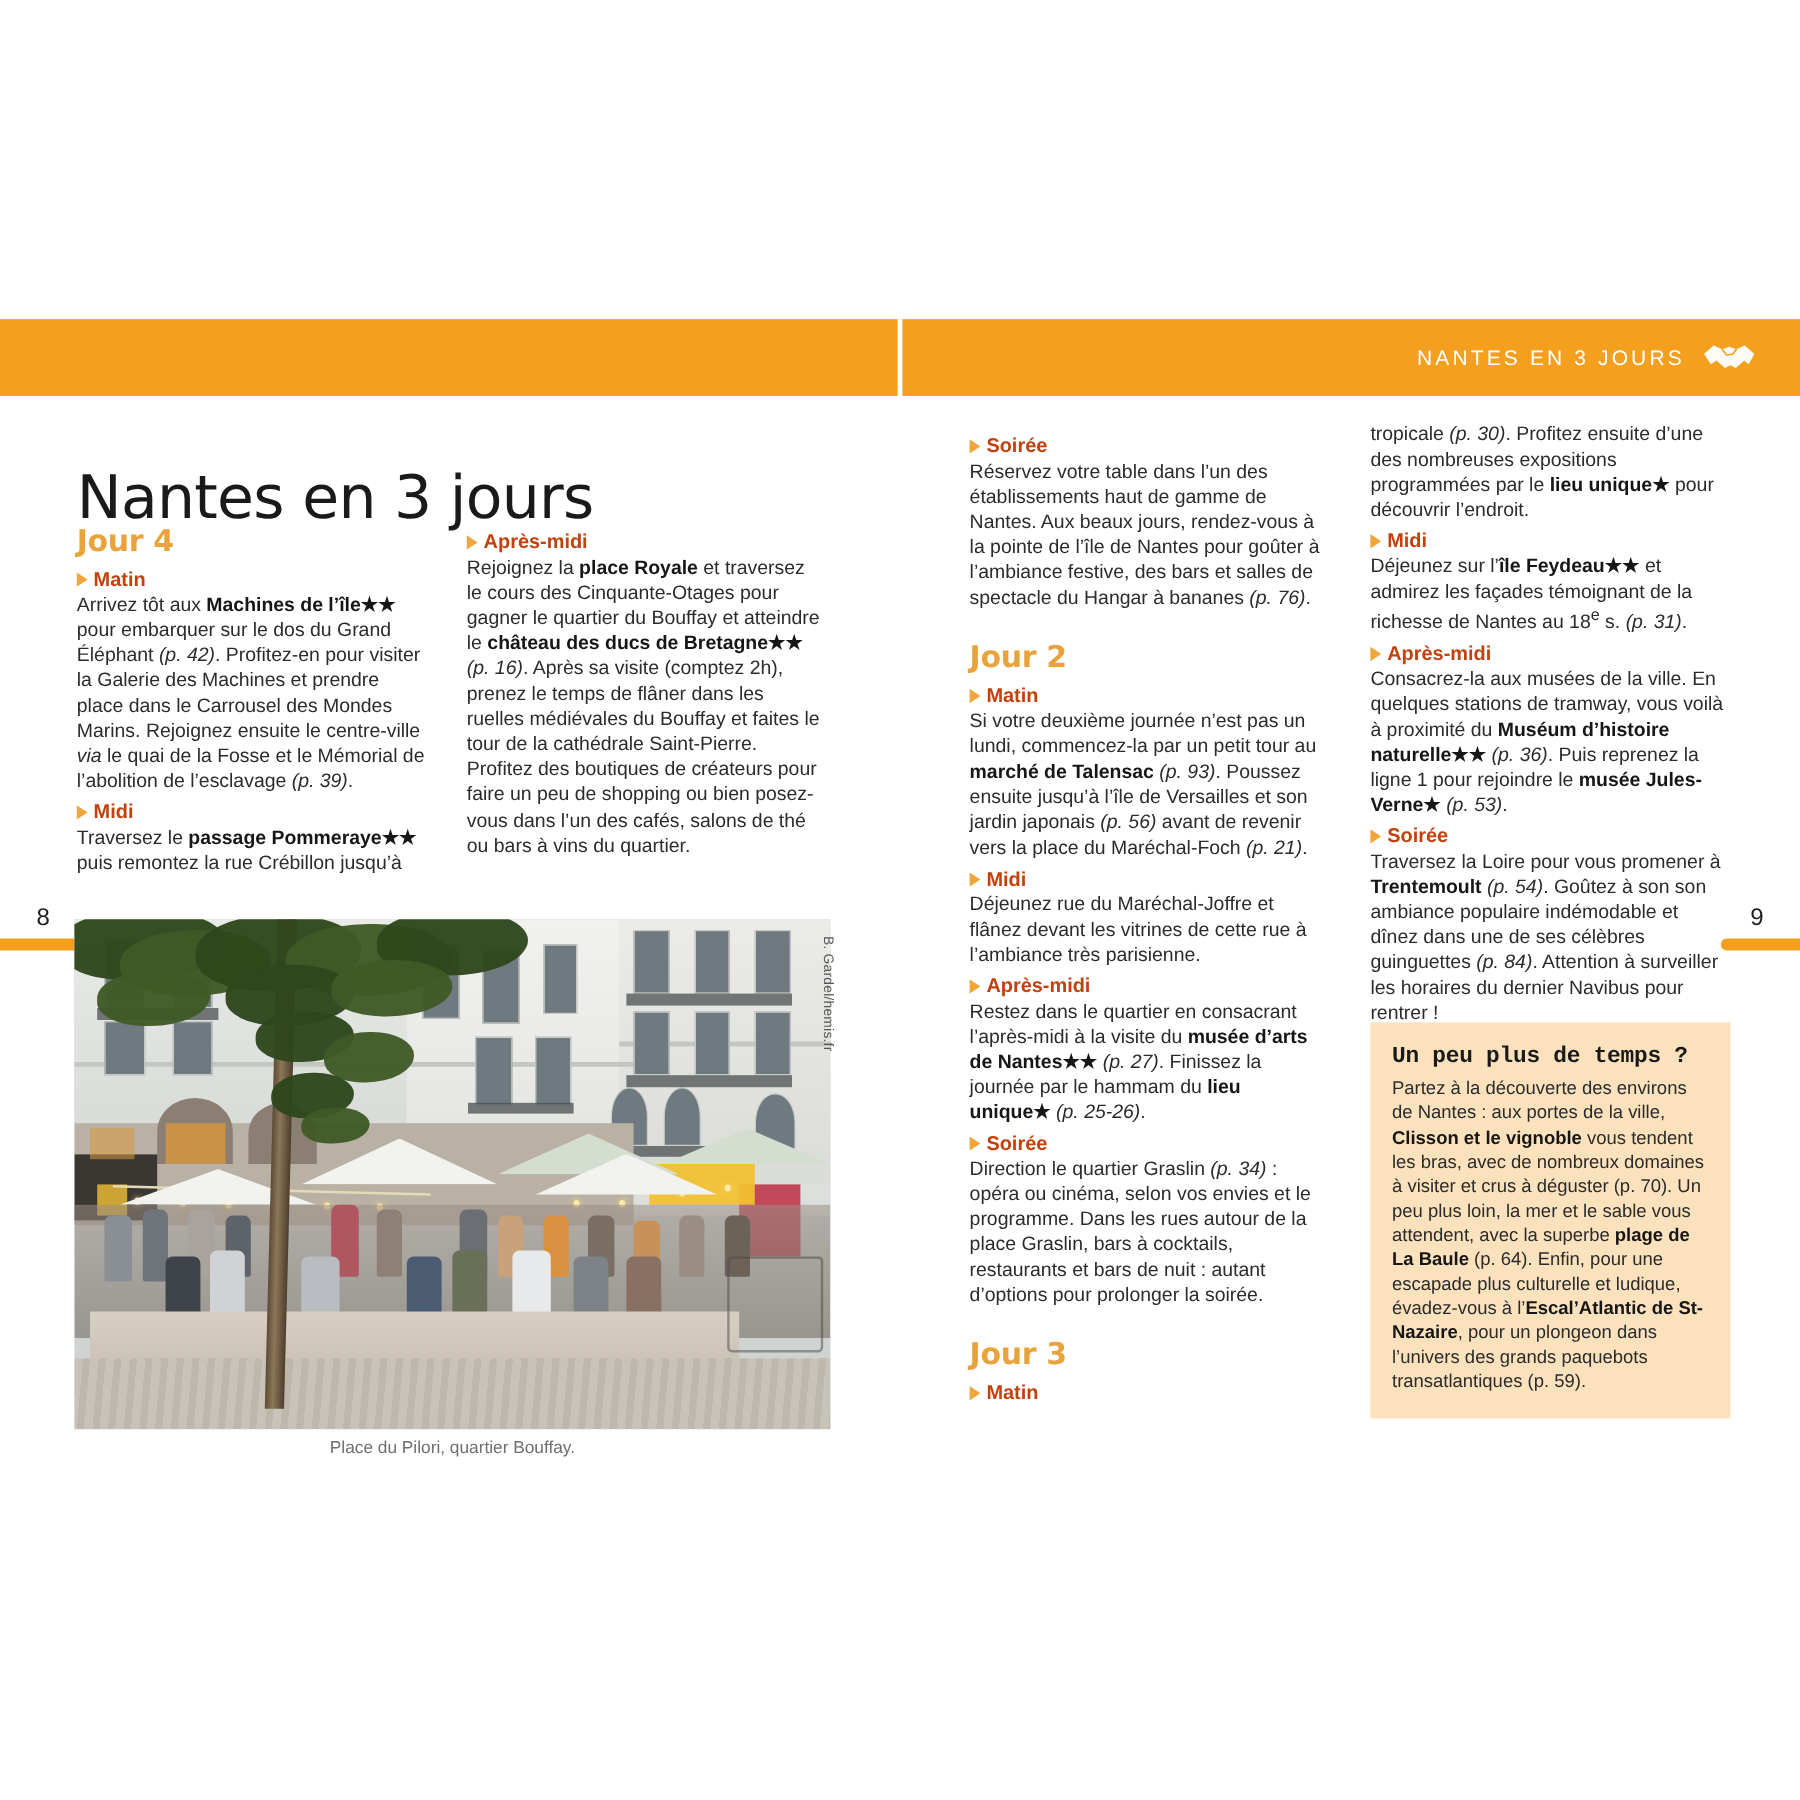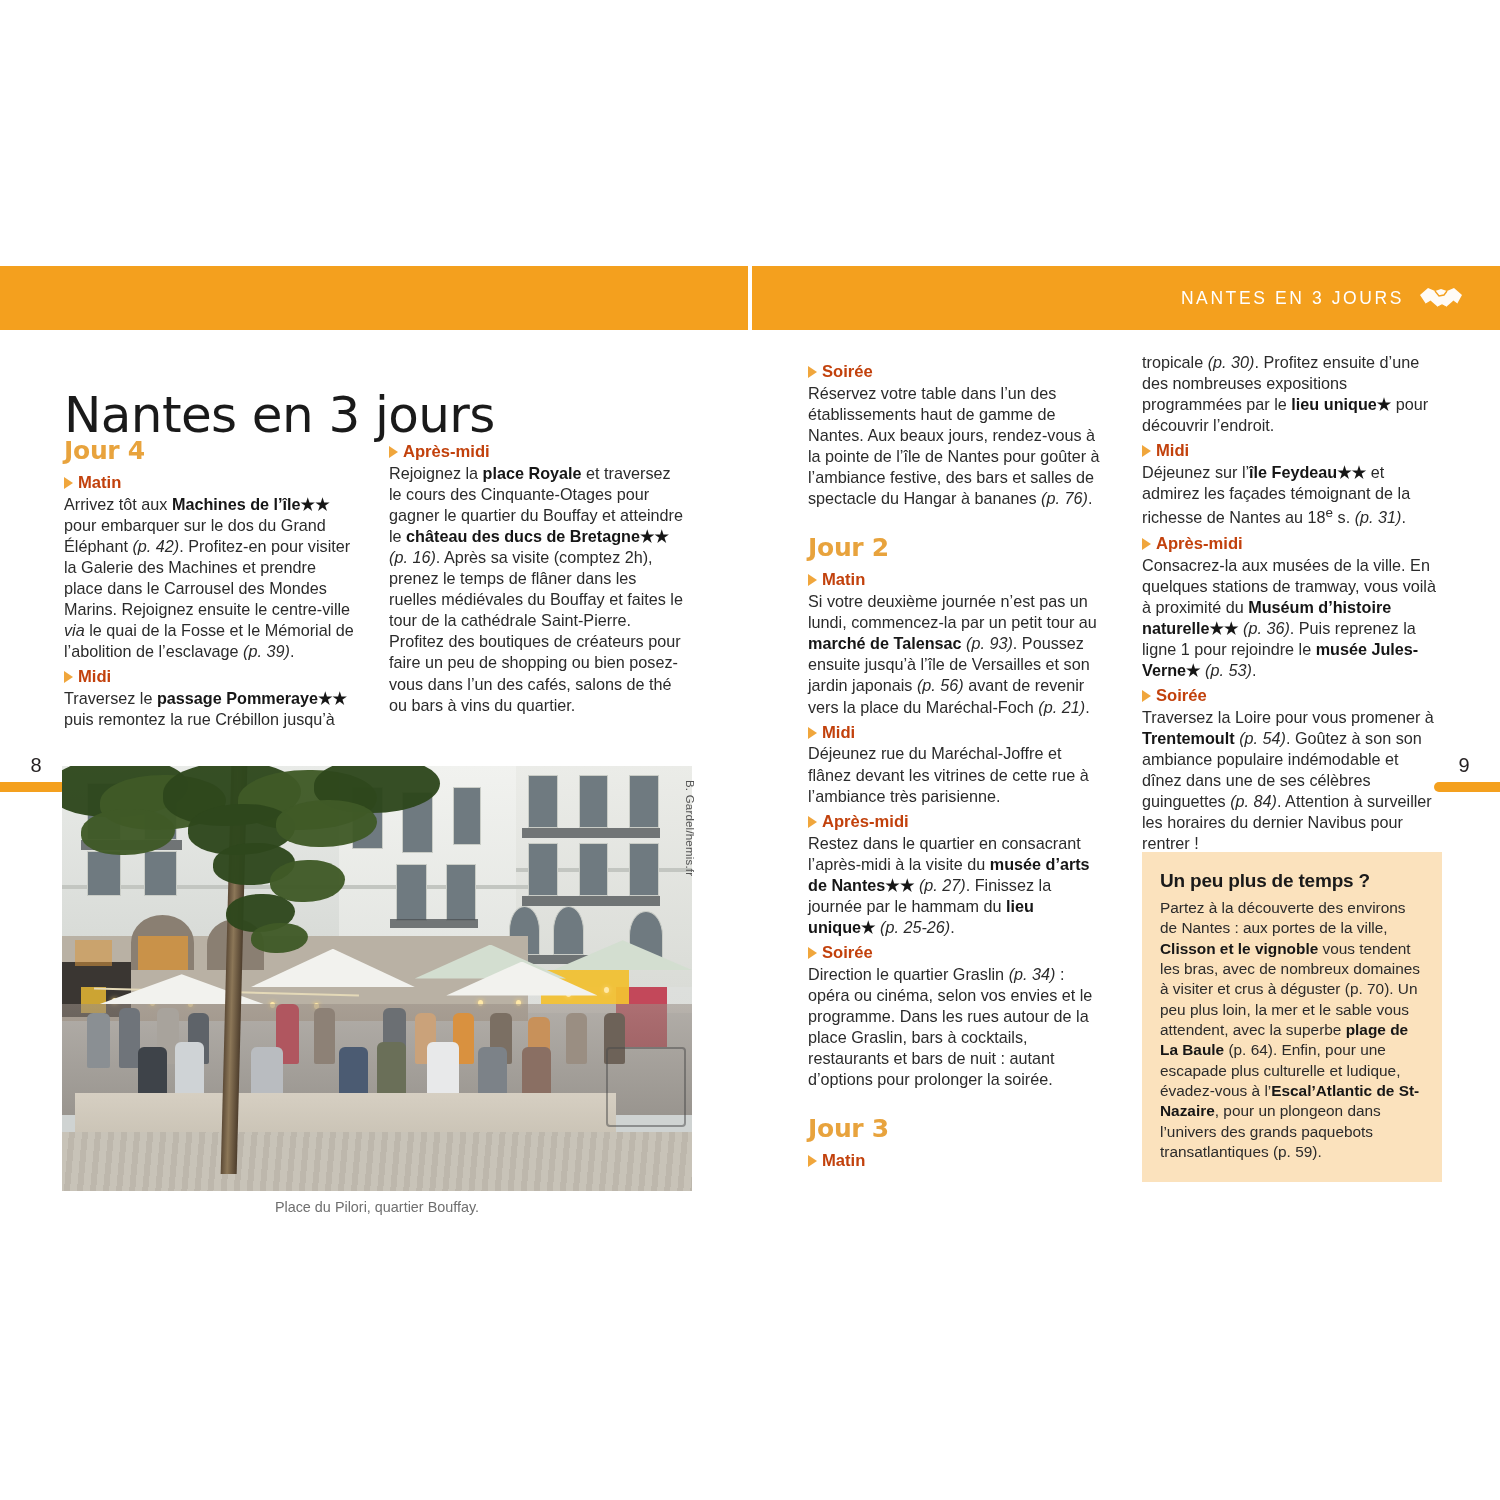--- a/index.html
+++ b/index.html
@@ -225,21 +225,21 @@
     top: 522px;
     width: 300px;
     background: #fbe2bd;
     padding: 16px 18px 20px 18px;
     box-sizing: border-box;
     font-size: 15.4px;
     line-height: 1.32;
     color: #2b2b2b;
   }
   .infobox h3 {
-    font-family: Liberation Sans, sans-serif;
+    font-family: Liberation Mono, monospace;
     font-size: 19px;
     font-weight: bold;
     margin: 0 0 5px 0;
     color: #1a1a1a;
     letter-spacing: -0.2px;
   }
   .infobox p { margin: 0; }
 </style>
 </head>
 <body>

